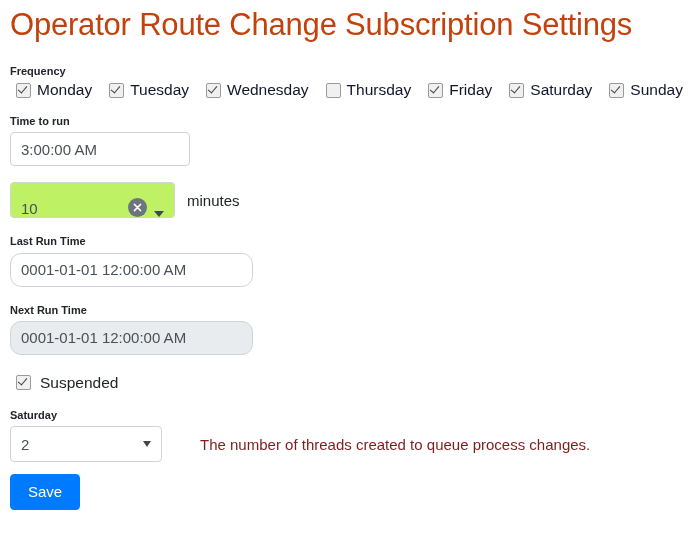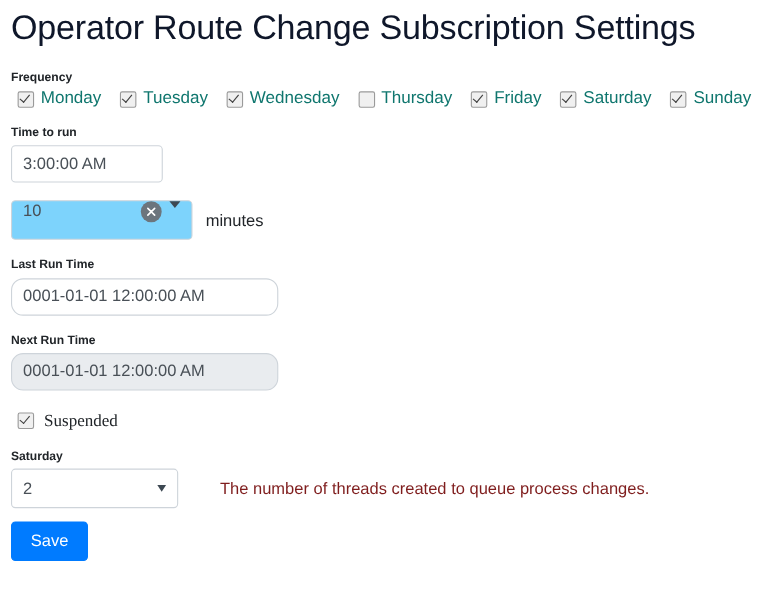--- a/index.html
+++ b/index.html
@@ -17,21 +17,21 @@
   }
   .page {
     padding: 0 10px;
     box-sizing: border-box;
     width: 689px;
   }
   .page-title {
     font-size: 31px;
     font-weight: 300;
     line-height: 1.2;
-    color: #0f172a;
+    color: #c2410c;
     margin: 6px 0 0 0;
     letter-spacing: -0.2px;
   }
   .field-label {
     font-weight: bold;
     font-size: 11px;
     color: #212529;
     margin: 0 0 4px 0;
     line-height: 1.3;
   }
@@ -72,60 +72,60 @@
     left: 3px;
     top: 0px;
     width: 4px;
     height: 8px;
     border: solid #3f3f3f;
     border-width: 0 1.6px 1.6px 0;
     transform: rotate(40deg);
   }
   .freq-label {
     font-size: 15.5px;
-    color: #0f766e;
+    color: #0f172a;
     line-height: 1;
   }
 
   
   .form-control {
     box-sizing: border-box;
     height: 34px;
     border: 1px solid #ced4da;
     border-radius: 4px;
     background: #ffffff;
     color: #495057;
     font-family: "Liberation Sans", sans-serif;
     font-size: 15px;
     padding: 0 10px;
     line-height: 32px;
     outline: none;
   }
-  .w-time { width: 138px; }
+  .w-time { width: 180px; }
   .w-date { width: 243px; border-radius: 11px; }
   .form-control.disabled {
     background: #e9ecef;
     color: #495057;
   }
 
   
   .polling-wrap {
     display: flex;
     align-items: center;
   }
   .combo {
     position: relative;
     box-sizing: border-box;
     width: 165px;
     height: 36px;
     border: 1px solid #ced4da;
     border-radius: 4px;
-    background: #7dd3fc;
-    display: flex;
-    align-items: flex-start;
+    background: #bef264;
+    display: flex;
+    align-items: flex-end;
     padding: 0 10px;
   }
   .combo-value {
     font-size: 15px;
     color: #495057;
     flex: 1;
   }
   .clear-btn {
     width: 19px;
     height: 19px;
@@ -157,21 +157,20 @@
   
   .suspended-row {
     display: flex;
     align-items: center;
     margin-top: 19px;
   }
   .suspended-label {
     font-size: 15.5px;
     color: #212529;
     margin-left: 3px;
-    font-family: Liberation Serif, serif;
   }
 
   
   .threads-row {
     display: flex;
     align-items: center;
   }
   .select-box {
     position: relative;
     box-sizing: border-box;

